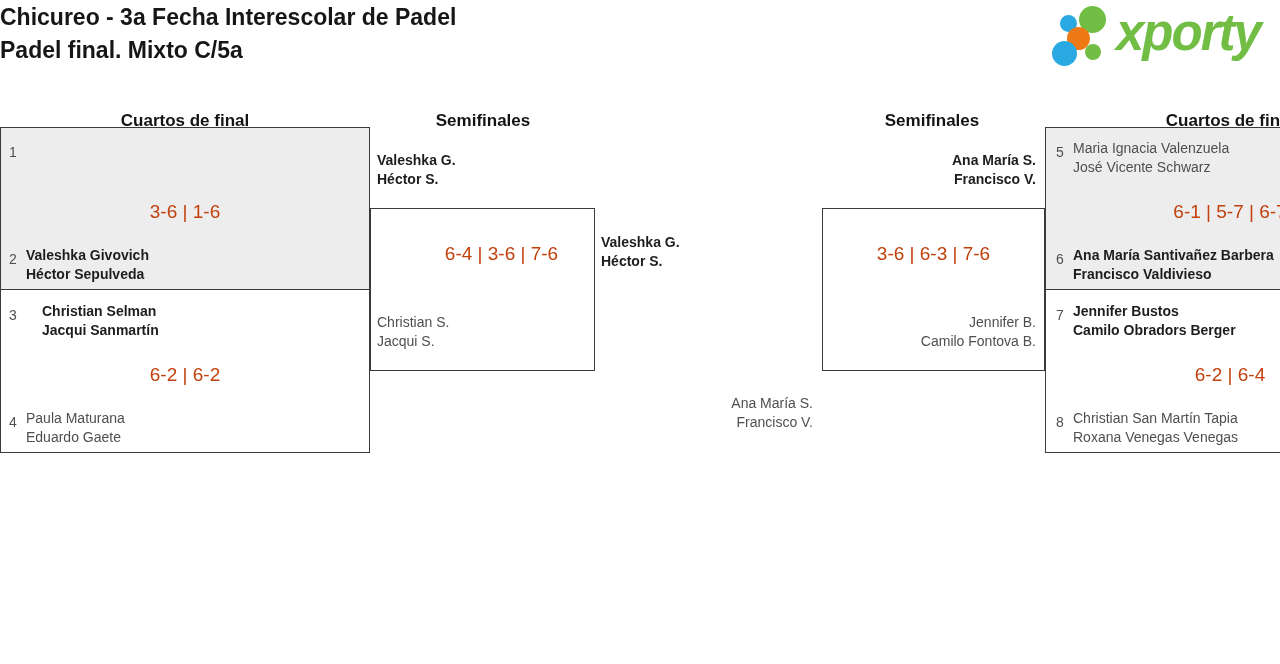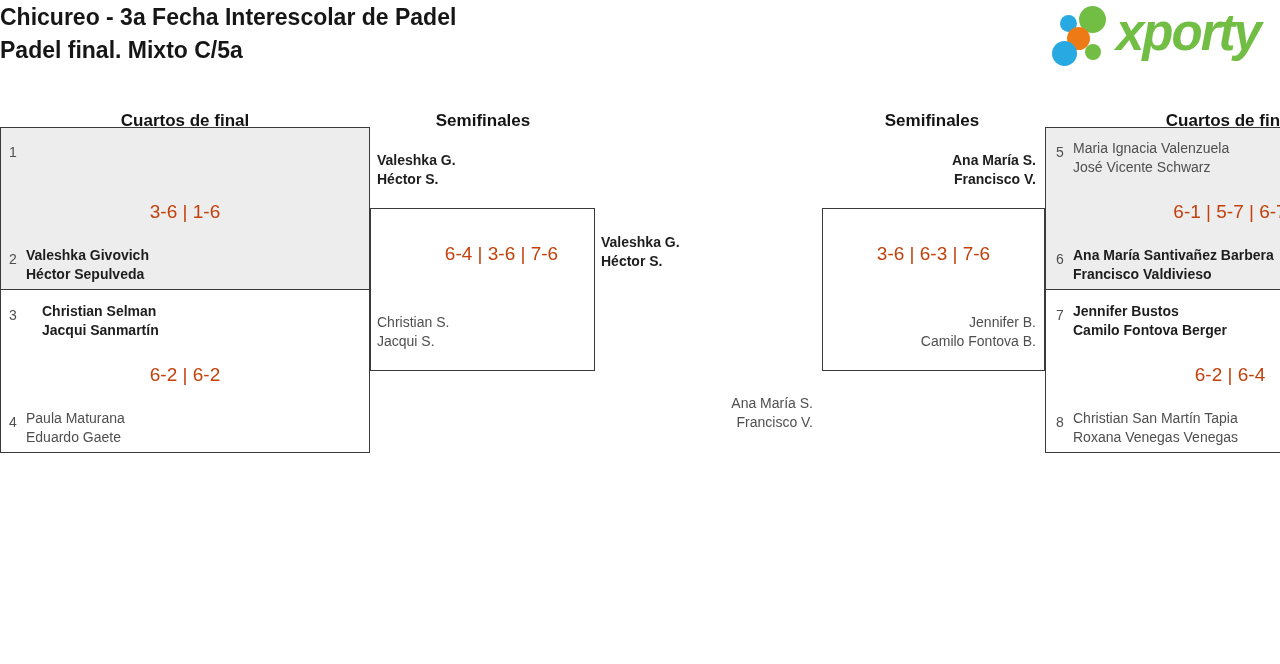--- a/index.html
+++ b/index.html
@@ -124,21 +124,21 @@
     <div class="team winner" style="left:27px;top:118px;">
       <div>Ana María Santivañez Barbera</div>
       <div>Francisco Valdivieso</div>
     </div>
   </div>
 
   <div class="box" style="left:1045px;top:289px;width:370px;height:164px;">
     <div class="seed" style="left:6px;top:17px;">7</div>
     <div class="team winner" style="left:27px;top:12px;">
       <div>Jennifer Bustos</div>
-      <div>Camilo Fontova Berger</div>
+      <div>Camilo Obradors Berger</div>
     </div>
     <div class="score" style="top:74px;">6-2 | 6-4</div>
     <div class="seed" style="left:6px;top:124px;">8</div>
     <div class="team" style="left:27px;top:119px;">
       <div>Christian San Martín Tapia</div>
       <div>Roxana Venegas Venegas</div>
     </div>
   </div>
 
 </div>

